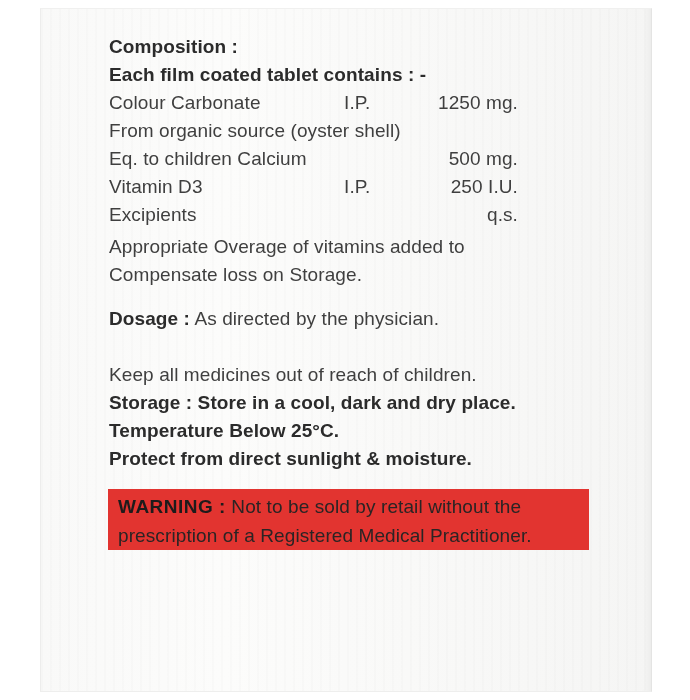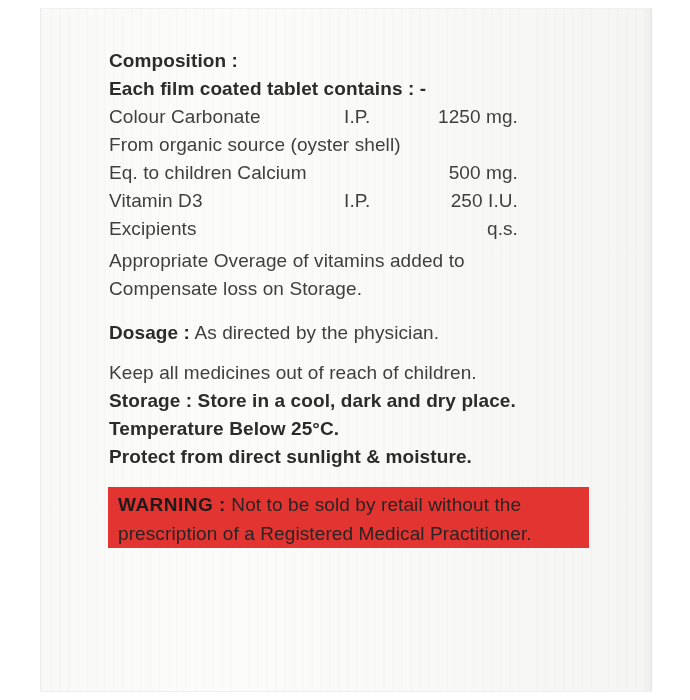--- a/index.html
+++ b/index.html
@@ -22,39 +22,39 @@
       linear-gradient(90deg, #f9f9f8 0%, #fcfcfb 30%, #f8f8f7 70%, #f5f5f4 100%);
     border-left: 1px solid #ededec;
     border-right: 1px solid #e4e4e3;
     border-top: 1px solid #f0f0ef;
     border-bottom: 1px solid #eeeeed;
     box-shadow: inset -8px 0 10px -8px rgba(0,0,0,0.07);
   }
   .content {
     position: absolute;
     left: 68px;
-    top: 38px;
+    top: 24px;
     width: 484px;
     color: #3f3f3f;
     font-size: 19px;
     line-height: 28px;
     letter-spacing: 0.1px;
     white-space: nowrap;
   }
   .b { font-weight: bold; color: #2b2b2b; }
   .ingredient-grid {
     display: grid;
     grid-template-columns: 235px 87px 1fr;
     width: 409px;
   }
   .ingredient-grid .cell { white-space: nowrap; overflow: visible; }
   .ingredient-grid .amount { text-align: right; }
   .para { margin-top: 4px; }
   .dosage-line { margin-top: 16px; }
-  .keep-line { margin-top: 12px; }
+  .keep-line { margin-top: 28px; }
   .storage-block { margin-top: 0; }
   .warning-box {
     margin-top: 16px;
     margin-left: -1px;
     width: 461px;
     background: #e23430;
     color: #2a2424;
     padding: 3px 10px 0 10px;
     line-height: 29px;
     white-space: normal;

